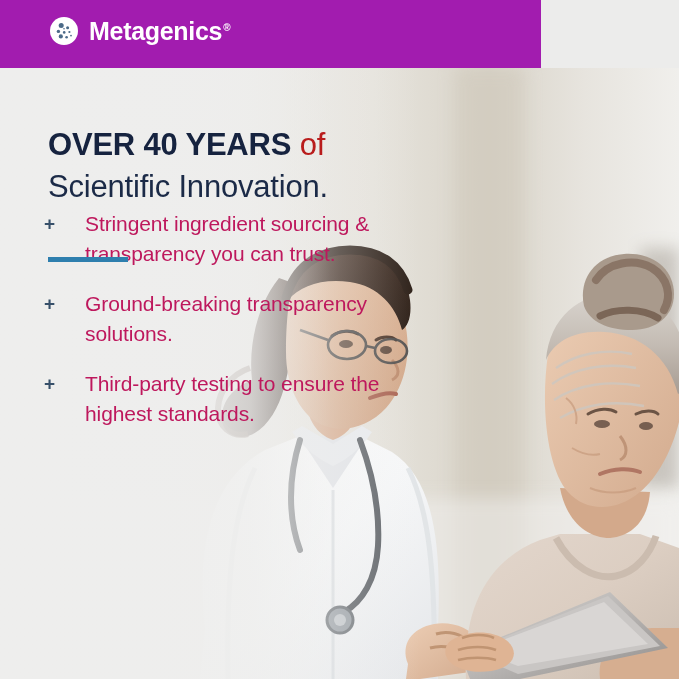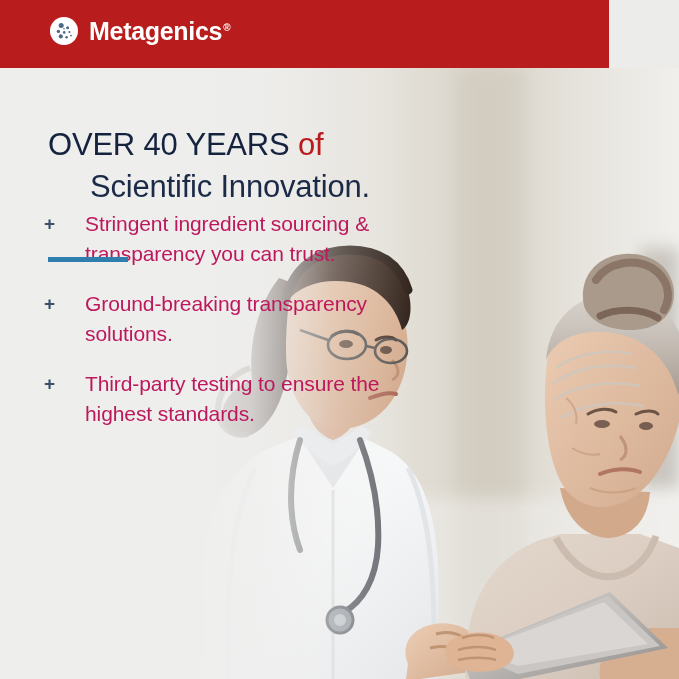--- a/index.html
+++ b/index.html
@@ -16,23 +16,23 @@
     height: 679px;
     overflow: hidden;
     background: #ececeb;
   }
 
   
   .header-bar {
     position: absolute;
     left: 0;
     top: 0;
-    width: 609px;
+    width: 541px;
     height: 68px;
-    background: #b91c1c;
+    background: #a21caf;
     z-index: 40;
   }
   .brand {
     position: absolute;
     left: 49px;
     top: 16px;
     display: flex;
     align-items: center;
     gap: 10px;
   }
@@ -104,32 +104,31 @@
     position: absolute;
     left: 48px;
     top: 36px;
     width: 360px;
     color: #16233f;
     font-size: 31px;
     line-height: 40px;
     letter-spacing: -0.2px;
   }
   .headline .hl-strong {
-    font-weight: normal;
+    font-weight: bold;
   }
   .headline .hl-light {
     font-weight: normal;
     color: #b91c1c;
   }
   .headline .hl-line2 {
     display: block;
     font-weight: normal;
     color: #1b2a47;
     margin-top: 2px;
-    margin-left: 42px;
   }
 
   .rule {
     position: absolute;
     left: 48px;
     top: 189px;
     width: 80px;
     height: 5px;
     background: #2e7fae;
     z-index: 21;

